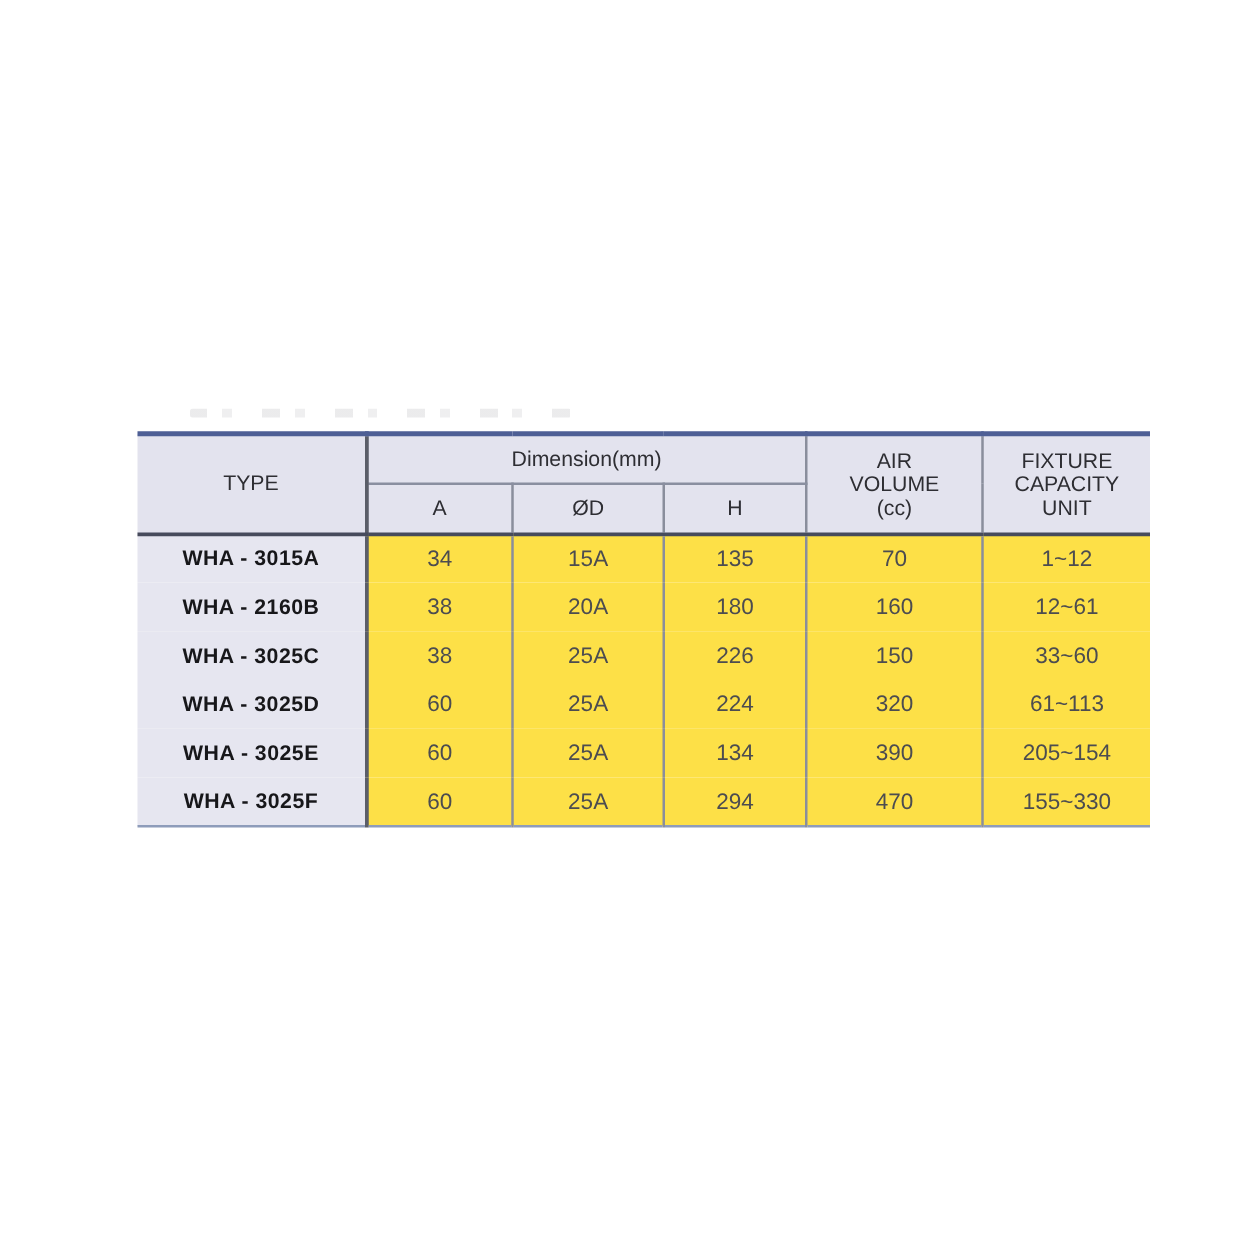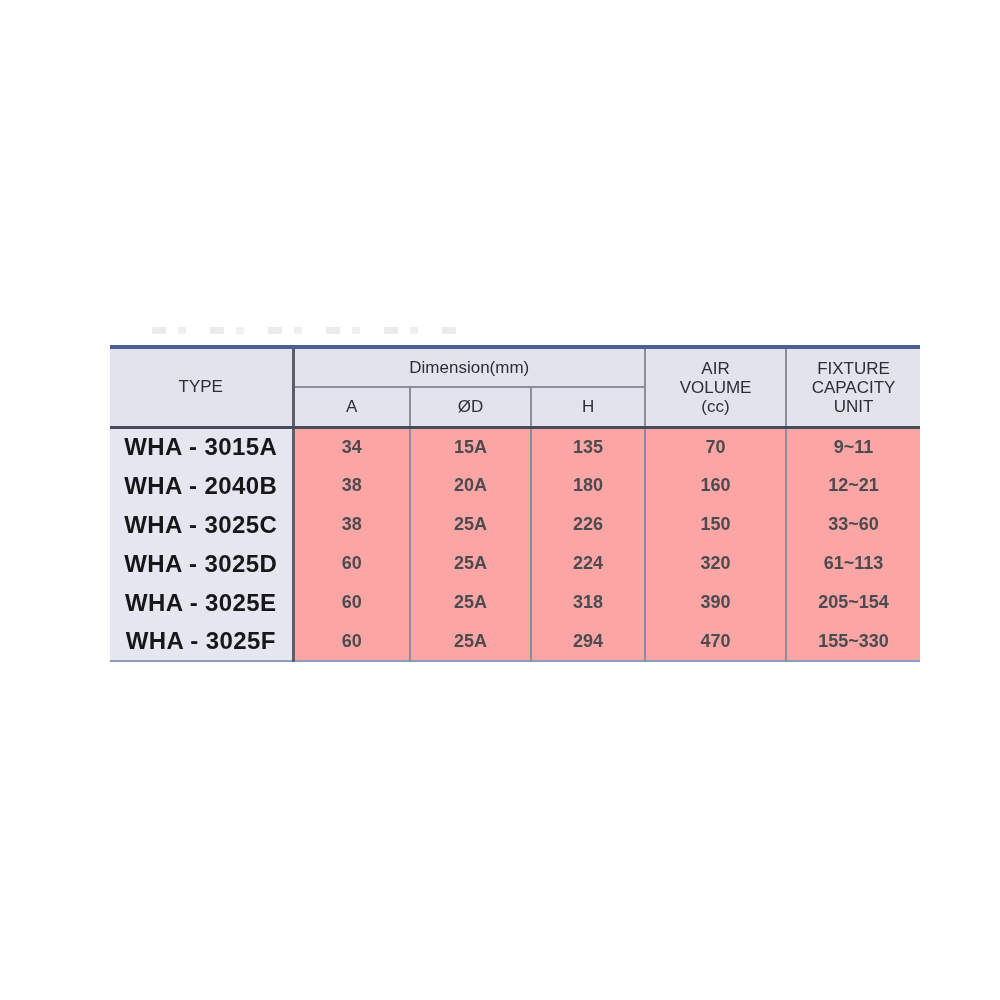--- a/index.html
+++ b/index.html
@@ -59,27 +59,26 @@
   .col-type-edge{border-right:3px solid var(--type-divider);}
   .col-grid-edge{border-right:2px solid var(--grid-line);}
   th .hdr-line{display:block;line-height:19px;}
   tbody tr{height:39px;}
   tbody td{
     text-align:center;
     vertical-align:middle;
     font-size:18px;
     color:var(--data-text);
     padding:0;
-    background:#fca5a5;
-    font-weight:bold;
+    background:#fde047;
   }
   tbody td.type-cell{
     background:var(--type-col-bg);
     font-weight:bold;
-    font-size:24px;
+    font-size:17px;
     color:var(--type-text);
     letter-spacing:0.4px;
   }
 </style>
 </head>
 <body>
 
 <div class="faint-artifact"></div>
 
 <div class="spec-table-wrap">
@@ -113,29 +112,29 @@
         <th class="col-grid-edge hdr-bottom">H</th>
       </tr>
     </thead>
     <tbody>
       <tr>
         <td class="type-cell col-type-edge">WHA - 3015A</td>
         <td class="col-grid-edge">34</td>
         <td class="col-grid-edge">15A</td>
         <td class="col-grid-edge">135</td>
         <td class="col-grid-edge">70</td>
-        <td>9~11</td>
+        <td>1~12</td>
       </tr>
       <tr>
-        <td class="type-cell col-type-edge">WHA - 2040B</td>
+        <td class="type-cell col-type-edge">WHA - 2160B</td>
         <td class="col-grid-edge">38</td>
         <td class="col-grid-edge">20A</td>
         <td class="col-grid-edge">180</td>
         <td class="col-grid-edge">160</td>
-        <td>12~21</td>
+        <td>12~61</td>
       </tr>
       <tr>
         <td class="type-cell col-type-edge">WHA - 3025C</td>
         <td class="col-grid-edge">38</td>
         <td class="col-grid-edge">25A</td>
         <td class="col-grid-edge">226</td>
         <td class="col-grid-edge">150</td>
         <td>33~60</td>
       </tr>
       <tr>
@@ -143,21 +142,21 @@
         <td class="col-grid-edge">60</td>
         <td class="col-grid-edge">25A</td>
         <td class="col-grid-edge">224</td>
         <td class="col-grid-edge">320</td>
         <td>61~113</td>
       </tr>
       <tr>
         <td class="type-cell col-type-edge">WHA - 3025E</td>
         <td class="col-grid-edge">60</td>
         <td class="col-grid-edge">25A</td>
-        <td class="col-grid-edge">318</td>
+        <td class="col-grid-edge">134</td>
         <td class="col-grid-edge">390</td>
         <td>205~154</td>
       </tr>
       <tr>
         <td class="type-cell col-type-edge">WHA - 3025F</td>
         <td class="col-grid-edge">60</td>
         <td class="col-grid-edge">25A</td>
         <td class="col-grid-edge">294</td>
         <td class="col-grid-edge">470</td>
         <td>155~330</td>

